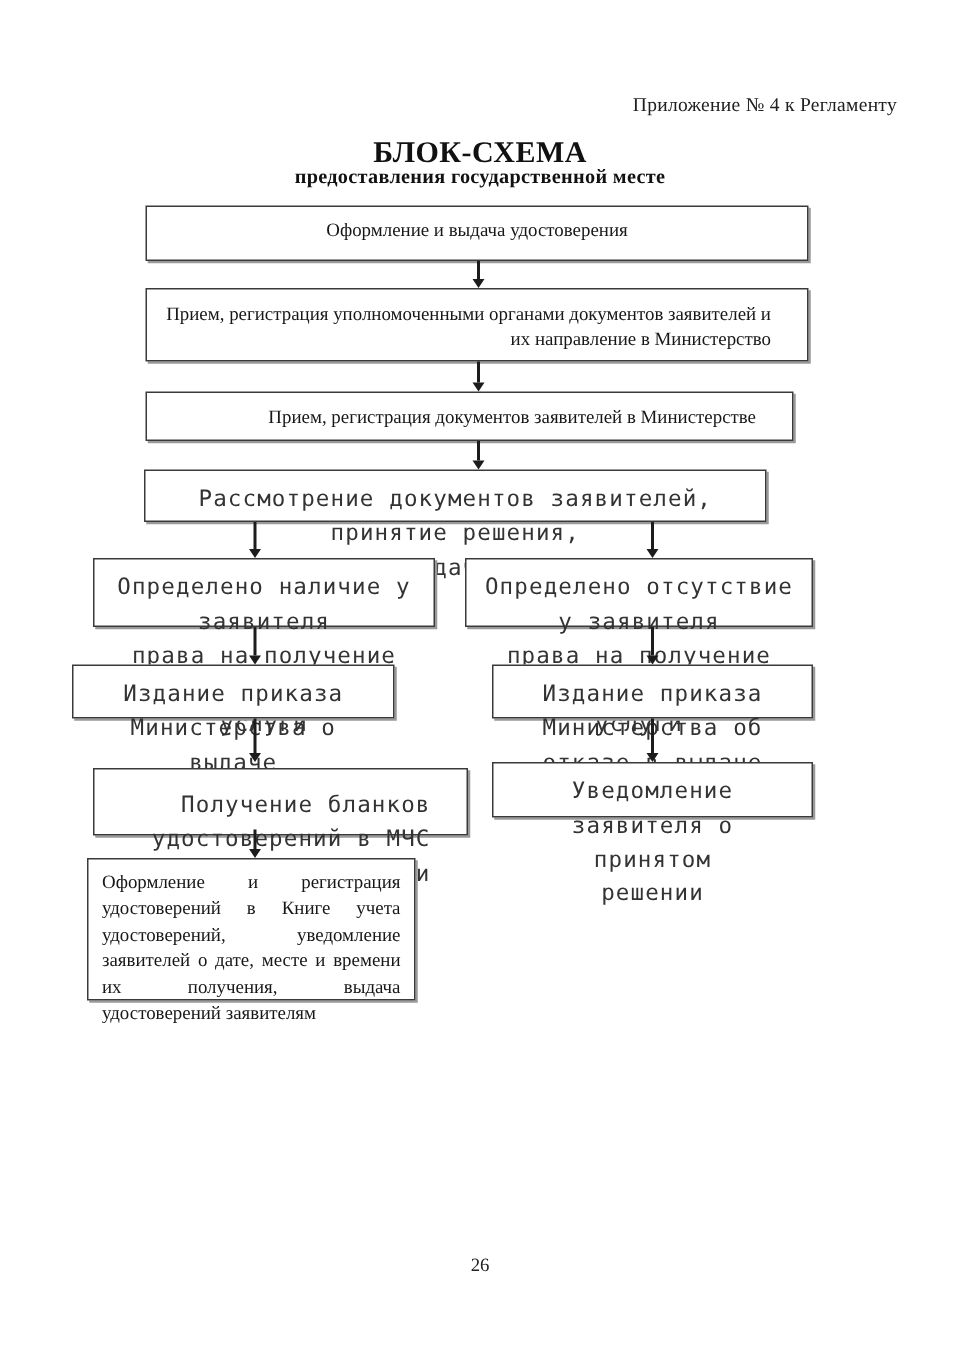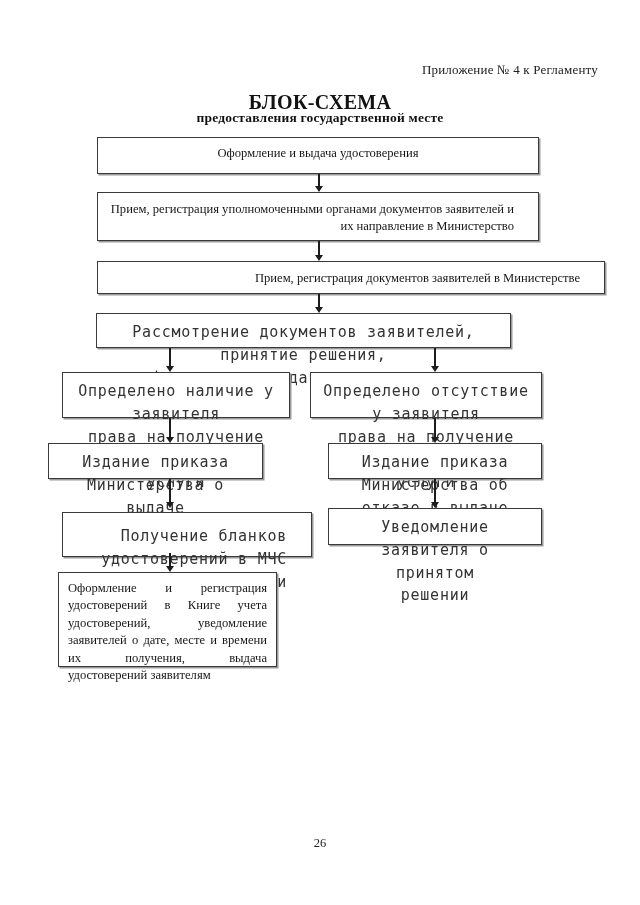--- a/index.html
+++ b/index.html
@@ -142,21 +142,21 @@
   <div class="doc-subtitle">предоставления государственной месте</div>
 
   <div class="node serif" style="left:97px; top:137px; width:442px; height:37px;">
     <span class="txt pad-center">Оформление и выдача удостоверения</span>
   </div>
 
   <div class="node serif" style="left:97px; top:192px; width:442px; height:49px;">
     <span class="txt pad-left">Прием, регистрация уполномоченными органами документов заявителей и их направление в Министерство</span>
   </div>
 
-  <div class="node serif" style="left:97px; top:261px; width:508px; height:33px;">
+  <div class="node serif" style="left:97px; top:261px; width:432px; height:33px;">
     <span class="txt pad-left">Прием, регистрация документов заявителей  в Министерстве</span>
   </div>
 
   <div class="node mono" style="left:96px; top:313px; width:415px; height:35px;">
     <span class="txt pad-center">Рассмотрение документов заявителей,  принятие решения,
 оформление  и  выдача   удостоверения</span>
   </div>
 
   <div class="node mono" style="left:62px; top:372px; width:228px; height:46px;">
     <span class="txt pad-center">Определено наличие у заявителя

